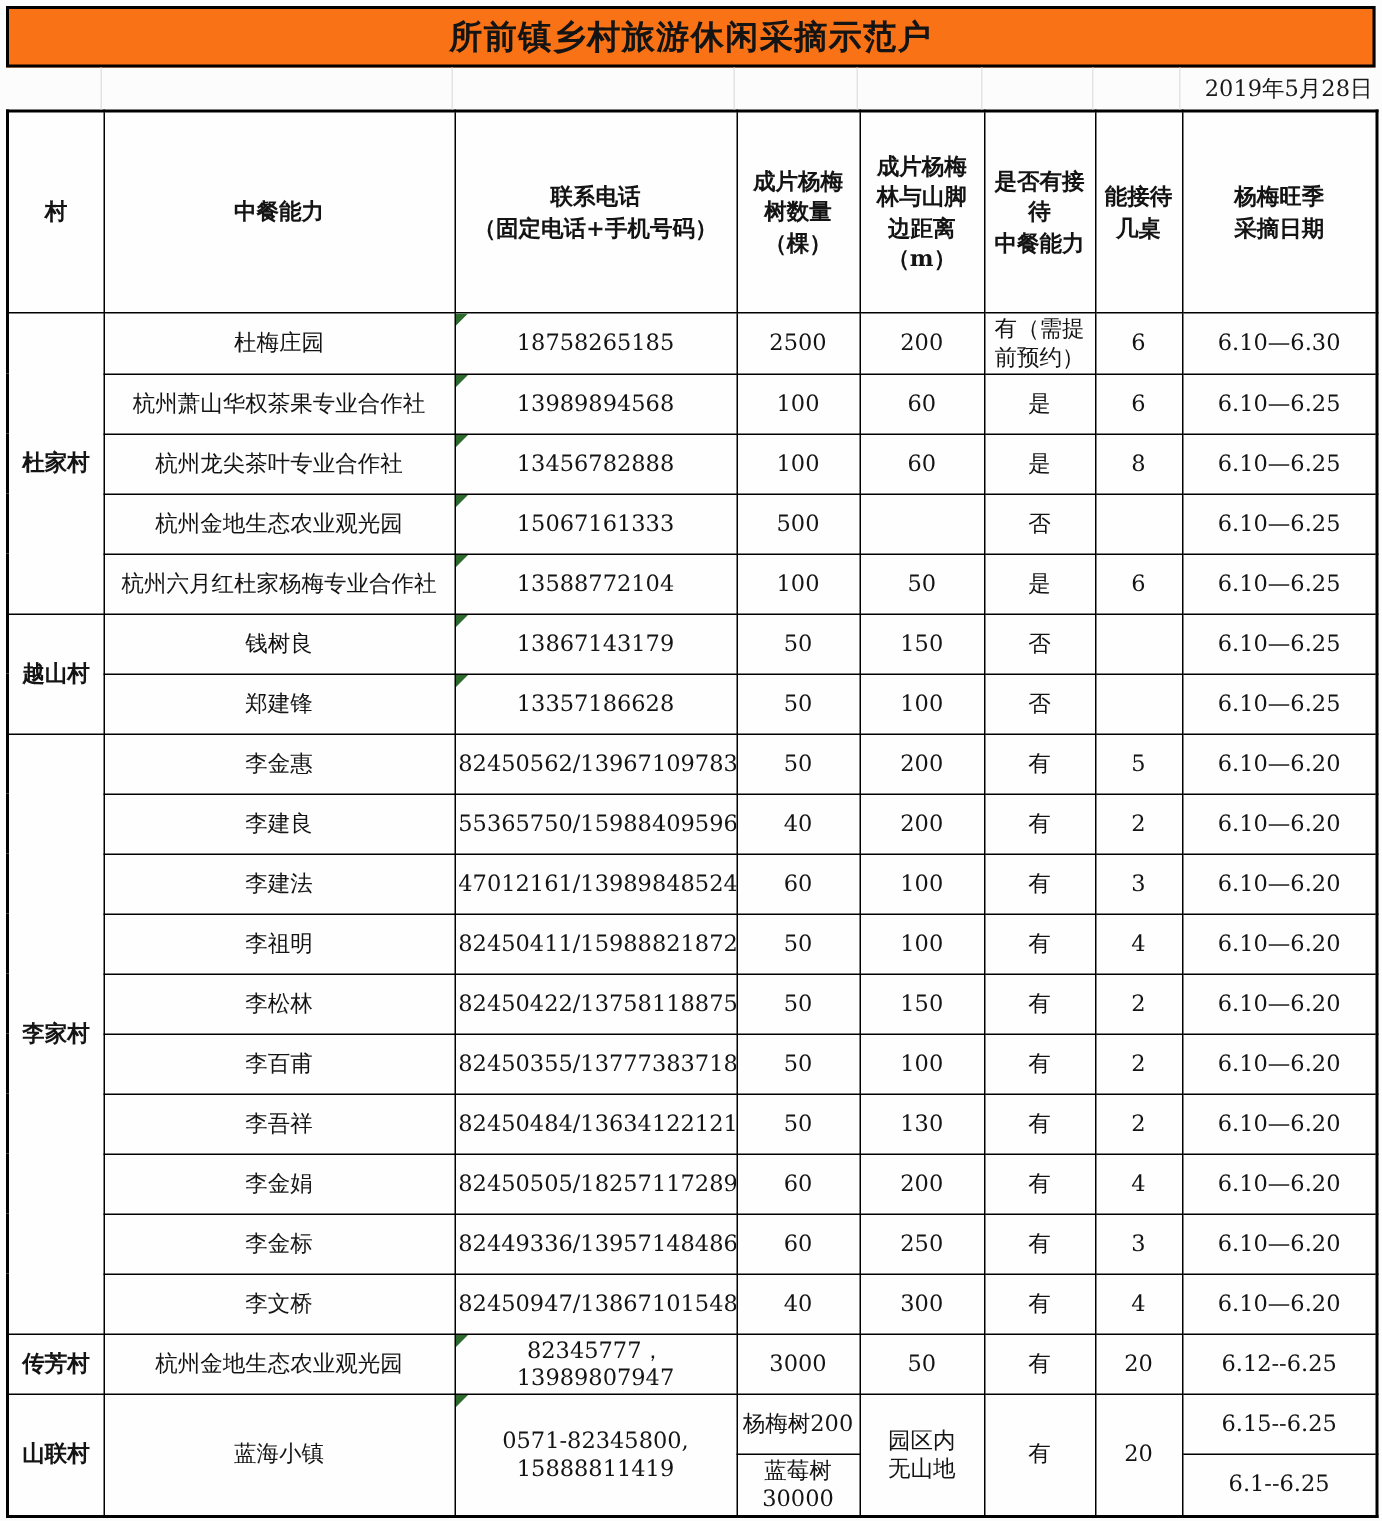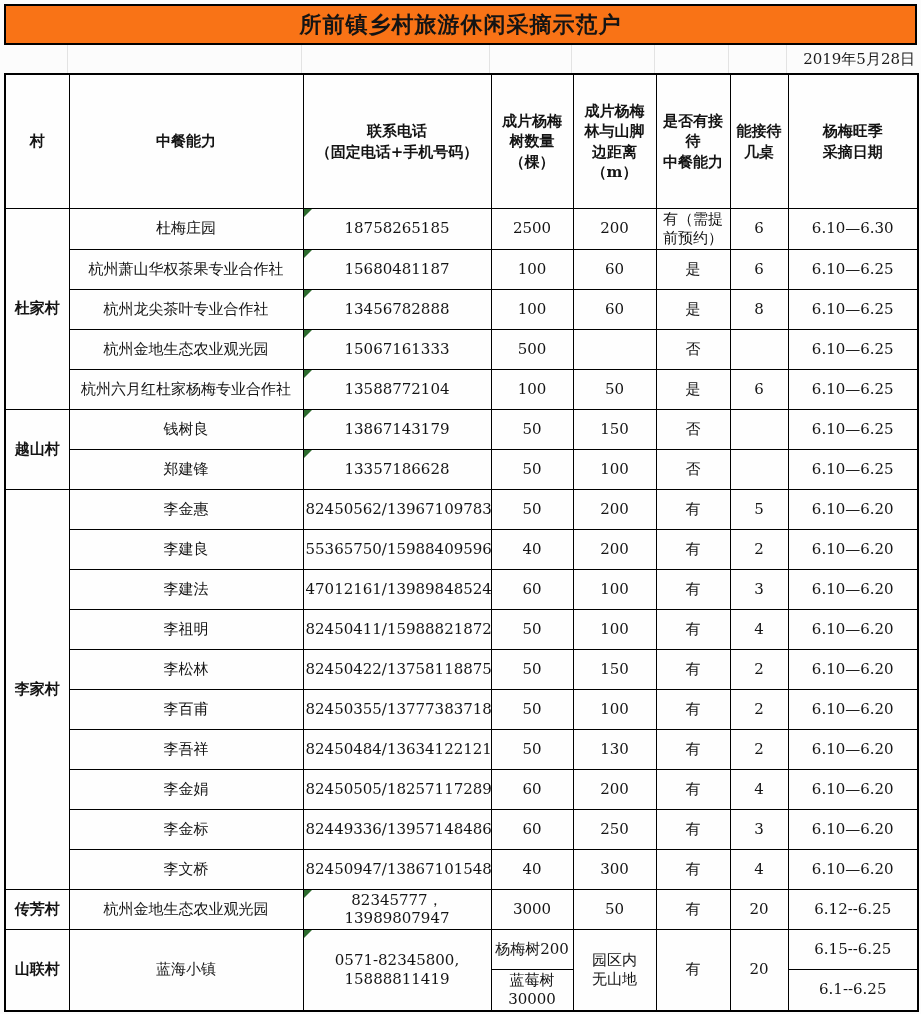--- a/index.html
+++ b/index.html
@@ -133,21 +133,21 @@
           <td>杜梅庄园</td>
           <td class="marker">18758265185</td>
           <td>2500</td>
           <td>200</td>
           <td>有（需提前预约）</td>
           <td>6</td>
           <td>6.10—6.30</td>
         </tr>
         <tr>
           <td>杭州萧山华权茶果专业合作社</td>
-          <td class="marker">15680481187</td>
+          <td class="marker">13989894568</td>
           <td>100</td>
           <td>60</td>
           <td>是</td>
           <td>6</td>
           <td>6.10—6.25</td>
         </tr>
         <tr>
           <td>杭州龙尖茶叶专业合作社</td>
           <td class="marker">13456782888</td>
           <td>100</td>

